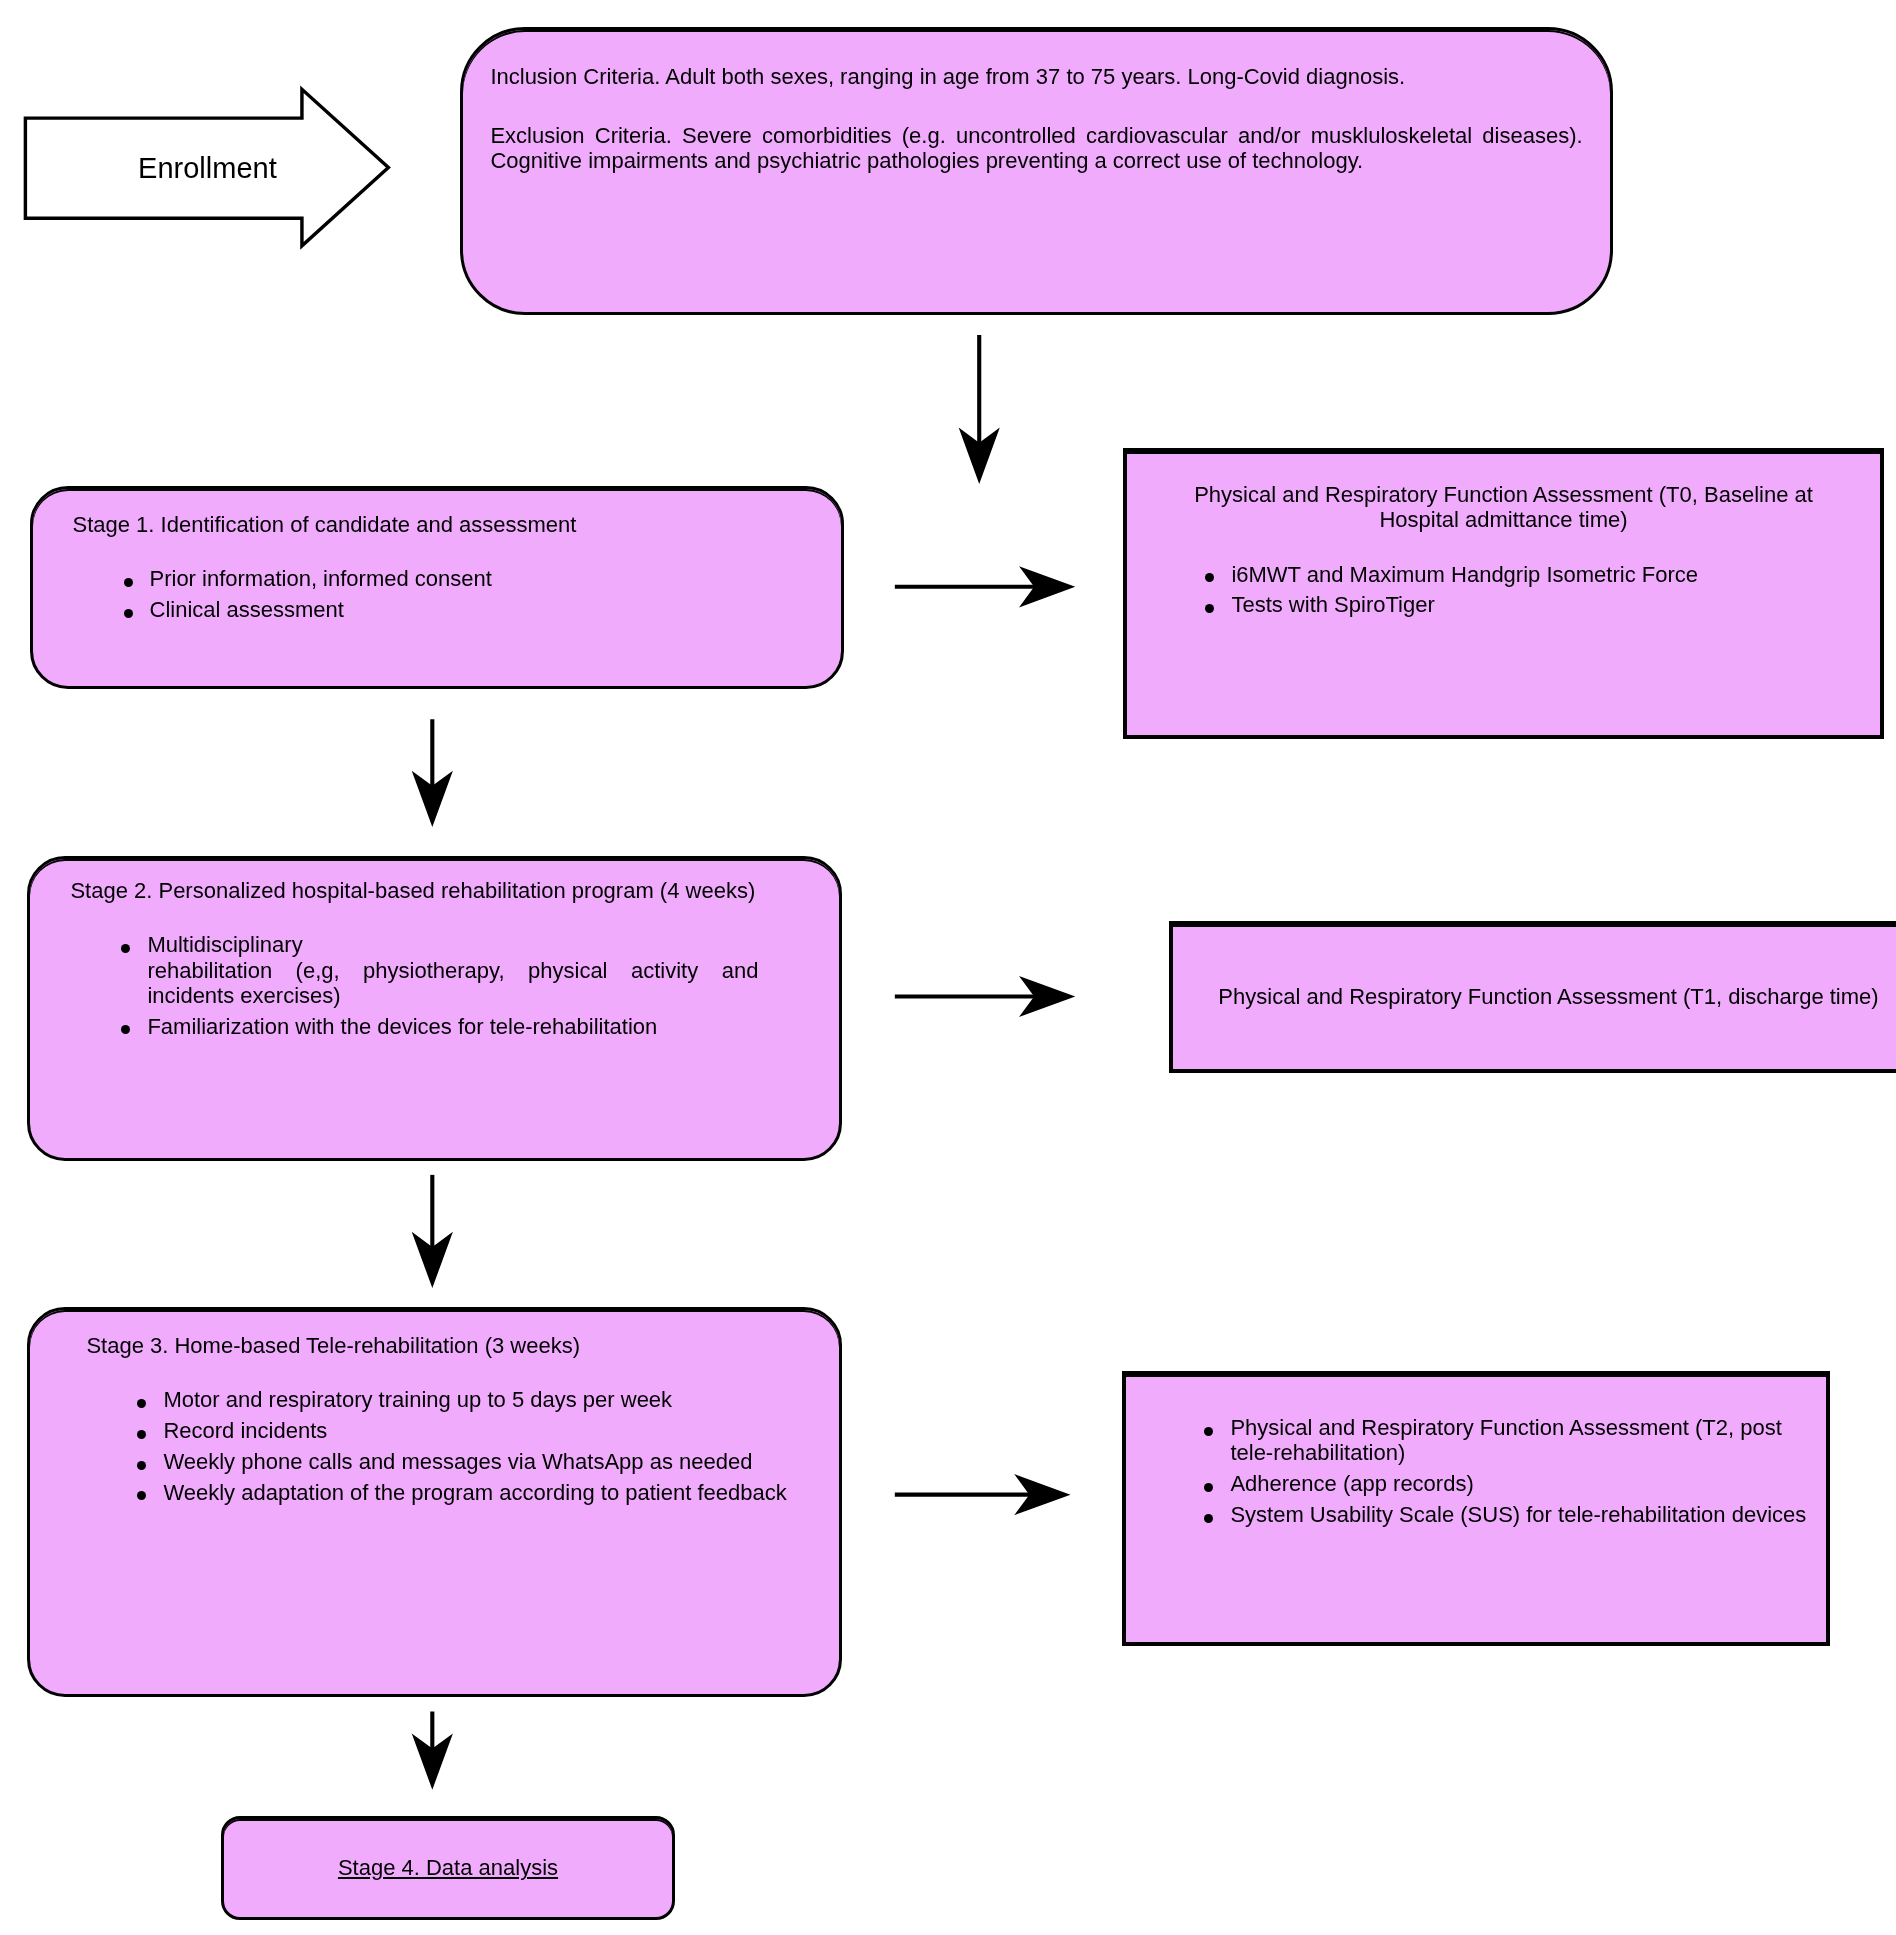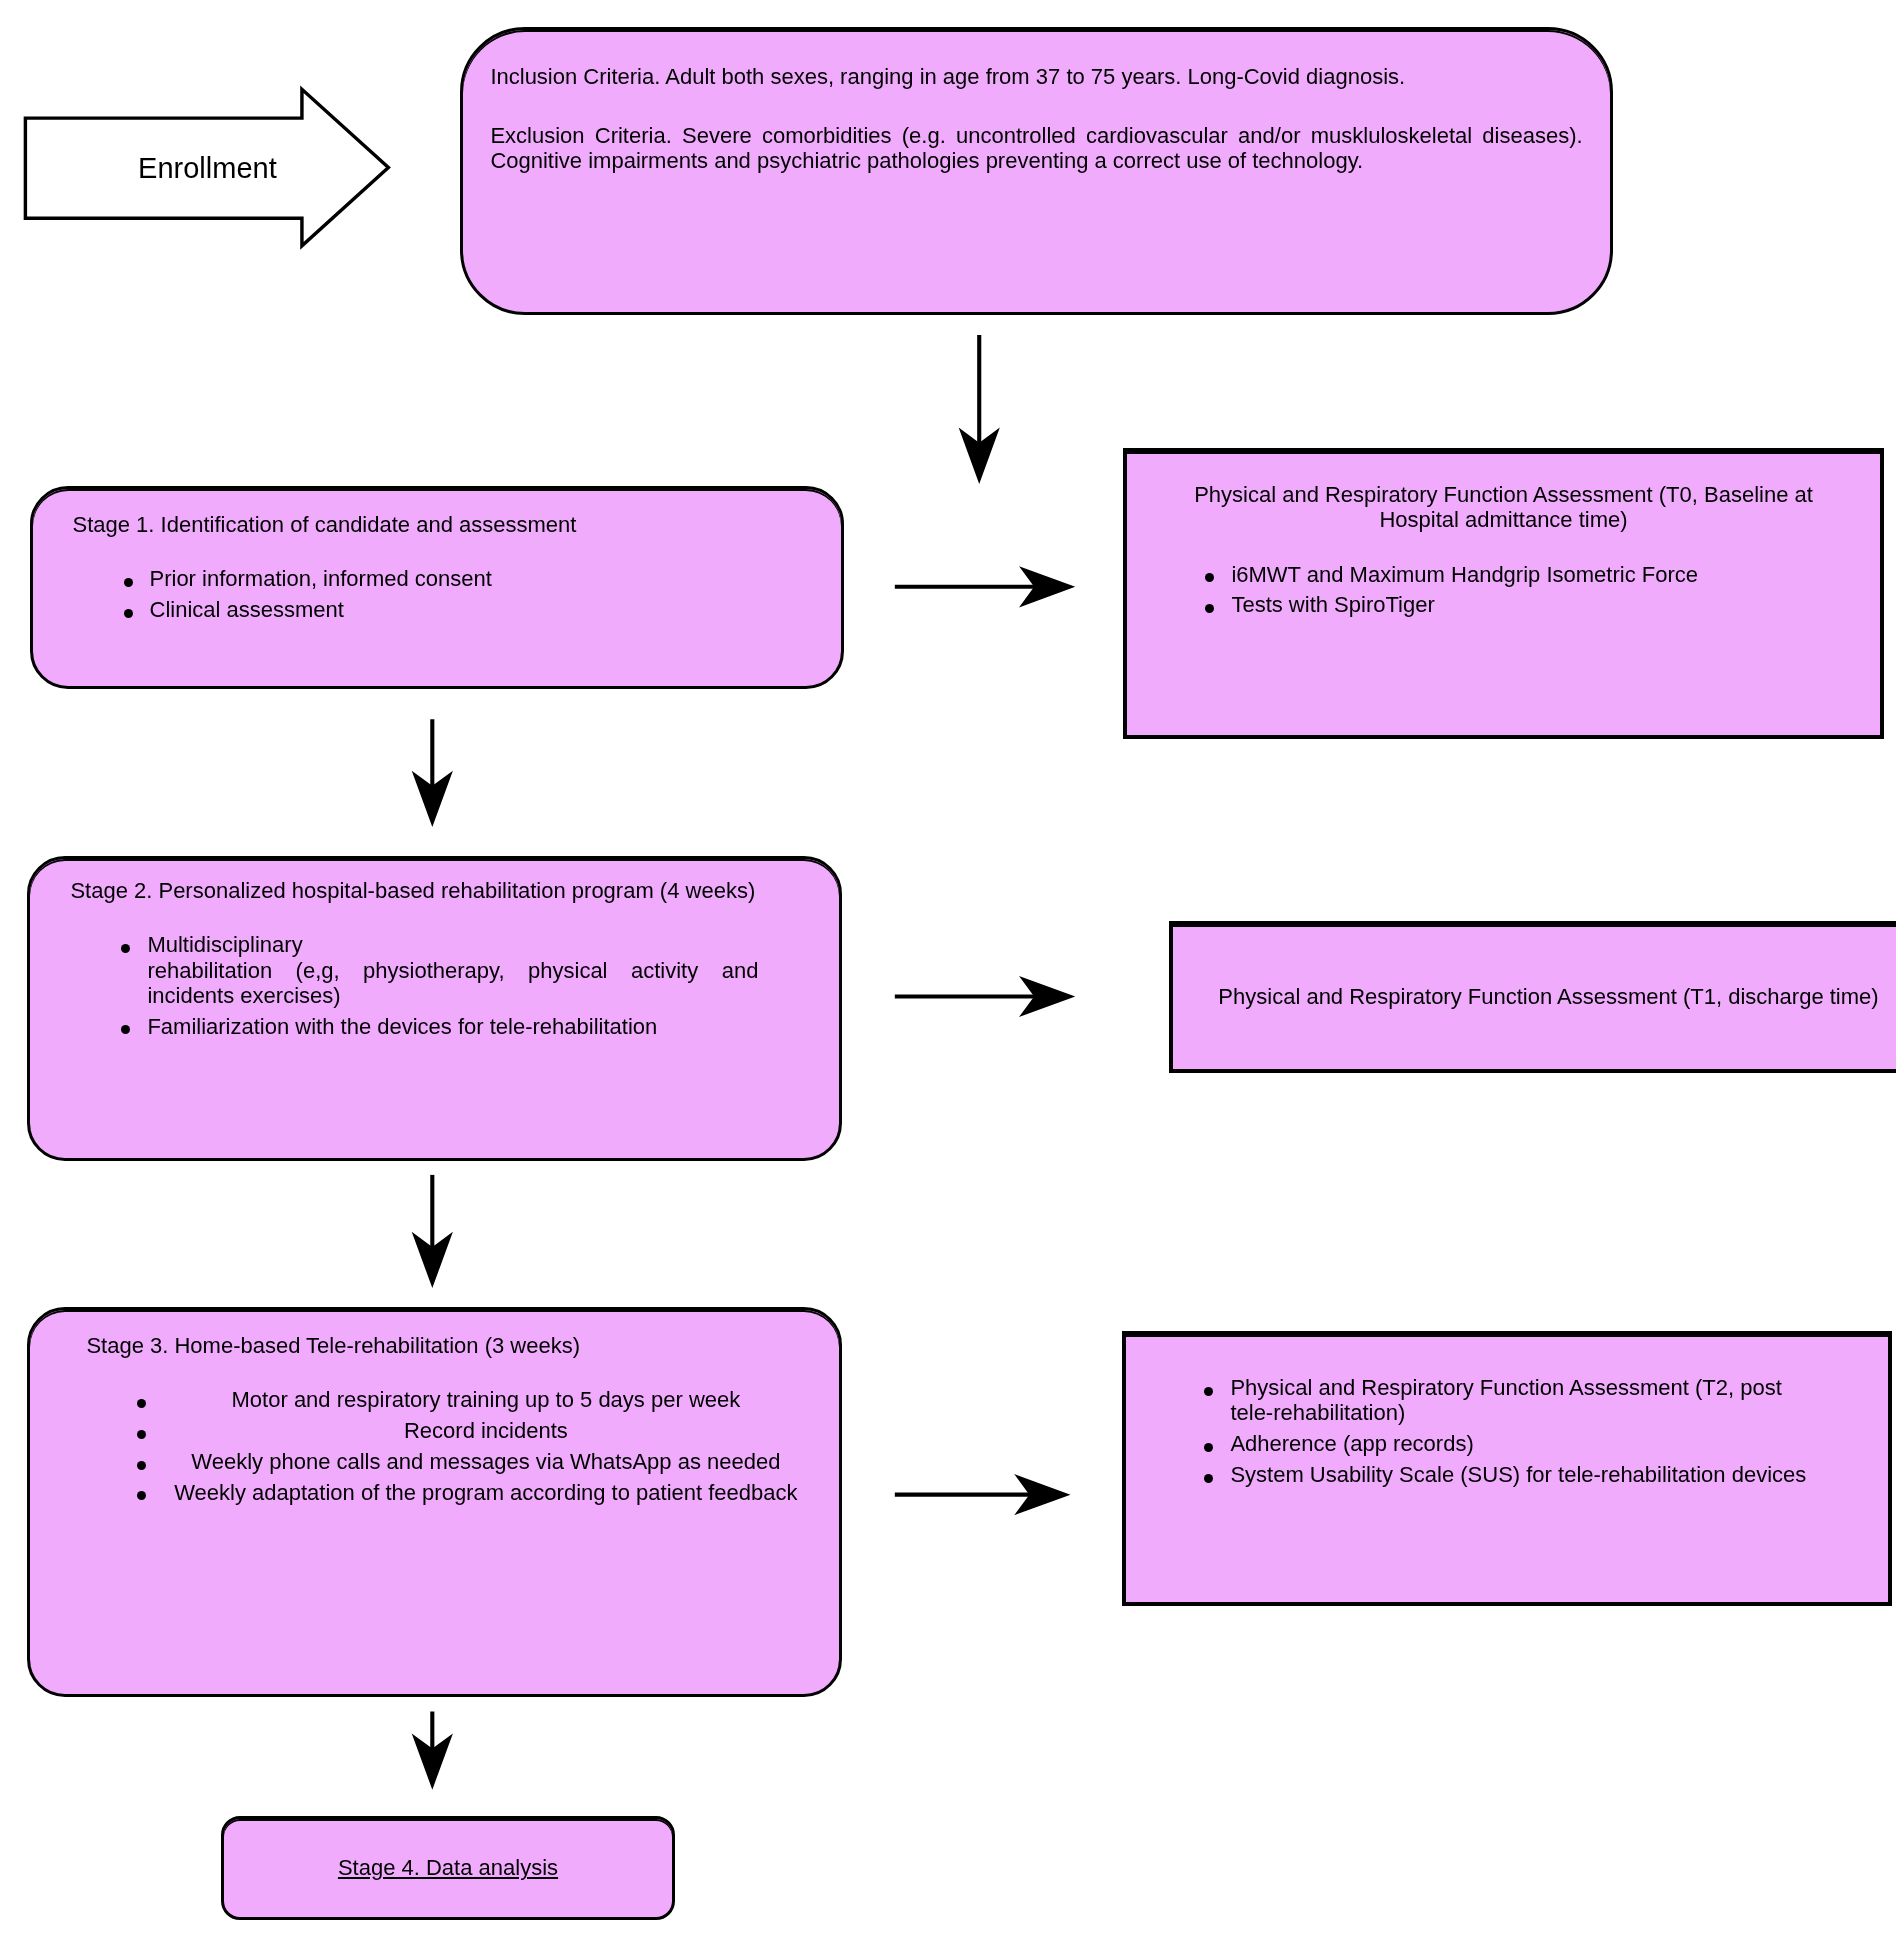--- a/index.html
+++ b/index.html
@@ -25,35 +25,35 @@
   .stage3{left:27.4px;top:1307px;width:815px;height:390px;padding:23px 40px 0 56px;}
   .box-title{margin:0 0 29px 0;}
   .stage2 .box-title{text-align:justify;}
   .t0{left:1123px;top:448px;width:761px;height:291px;border-width:4.1px;padding:30px 27.4px 0 27.4px;}
   .t0 .box-title{text-align:center;}
   .t1{
     left:1169px;top:921px;width:759px;height:152px;border-width:4.1px;
     display:flex;align-items:center;justify-content:center;text-align:center;
     padding:0 29px;
   }
-  .t2{left:1122px;top:1331px;width:770px;height:275px;border-width:4.1px;padding:40px 27.4px 0 27.4px;}
+  .t2{left:1122px;top:1371px;width:708px;height:275px;border-width:4.1px;padding:40px 27.4px 0 27.4px;}
   .stage4{
     left:221px;top:1816px;width:454px;height:104px;border-radius:19px;
     display:flex;align-items:center;justify-content:center;text-align:center;text-decoration:underline;
   }
   ul.bullets{list-style:none;margin:0;padding:0;}
   .bullets li{position:relative;padding-left:77px;margin-bottom:5.5px;}
   .bullets li::before{
     content:"";position:absolute;left:51px;top:11.7px;width:9px;height:9px;
     border-radius:50%;background:#000;
   }
   .stage1 .bullets{width:688px;}
   .stage2 .bullets{width:688px;}
   .stage2 .bullets li{text-align:justify;white-space:pre-line;}
-  .stage3 .bullets{width:722px;text-align:center;}
+  .stage3 .bullets{width:722px;}
   .t0 .bullets,.t2 .bullets{width:660px;}
   .enroll-label{
     position:absolute;left:25.4px;top:118px;width:364px;height:100px;
     display:flex;align-items:center;justify-content:center;font-size:29px;
   }
 </style>
 </head>
 <body>
 
 <div class="canvas">

